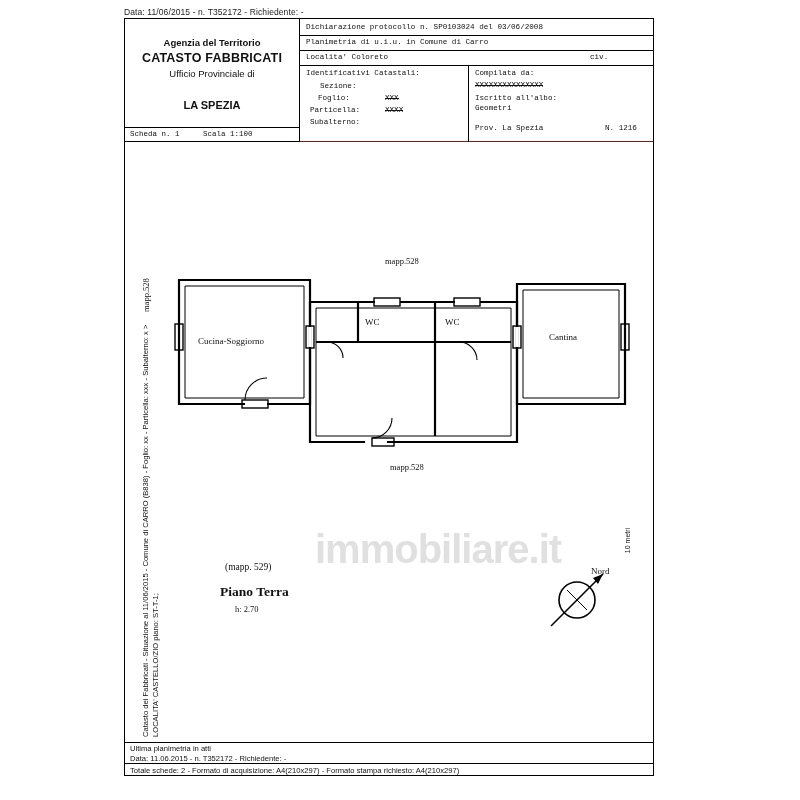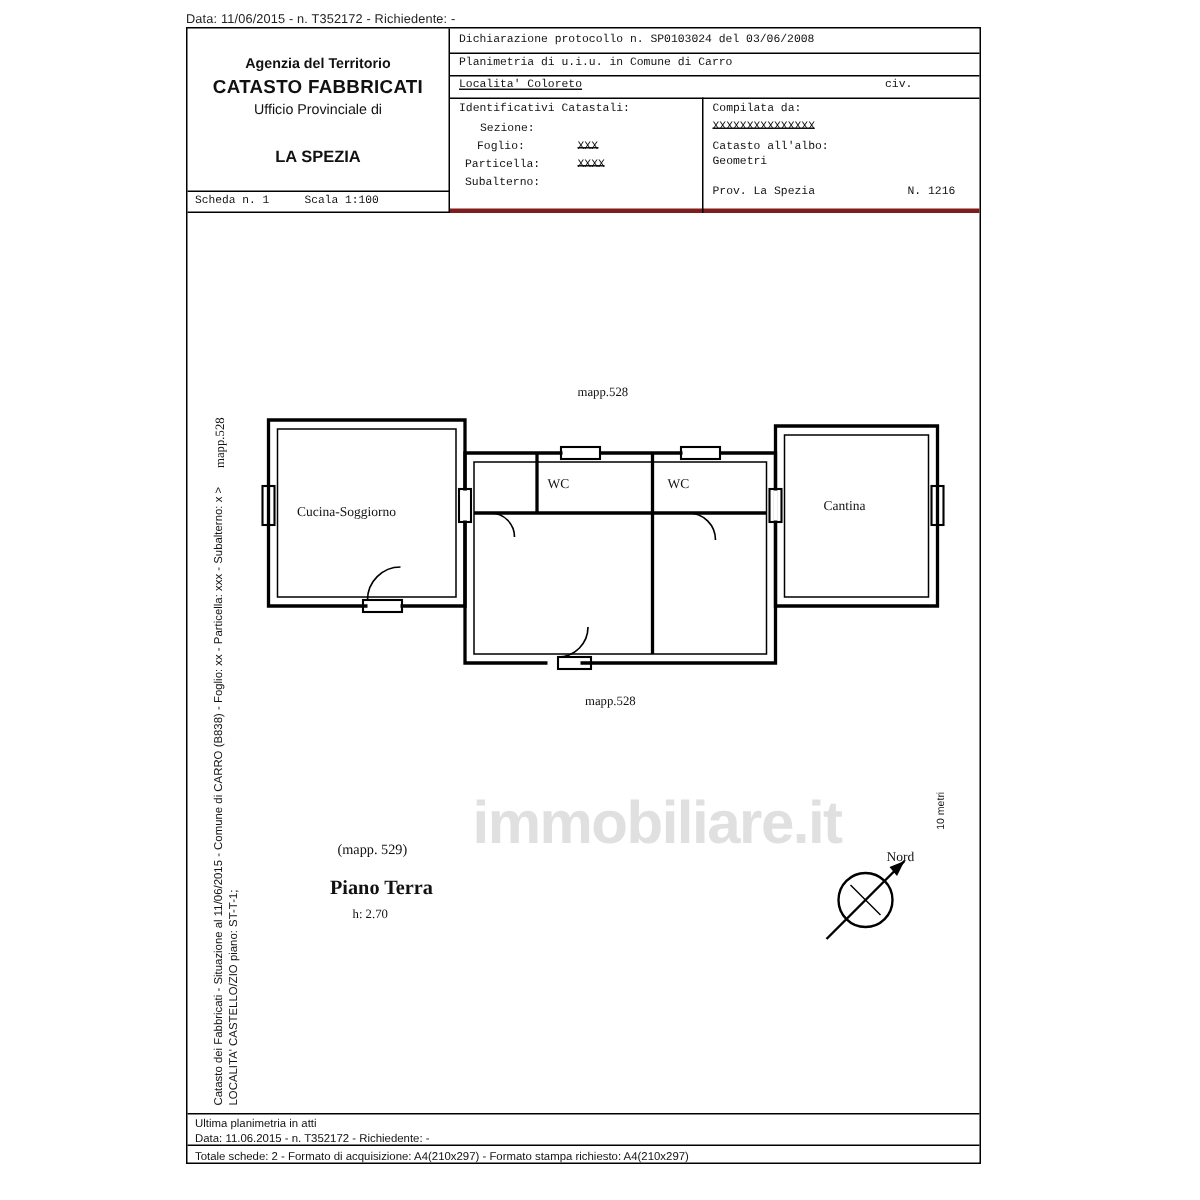--- a/index.html
+++ b/index.html
@@ -46,21 +46,21 @@
     border-right:1px solid #000;border-bottom:1px solid #000;
     box-sizing:border-box;
     font-family:"Liberation Mono", monospace;
     font-size:7.5px;
   }
   .hdr-left-bot .a{position:absolute;left:5px;top:2px;}
   .hdr-left-bot .b{position:absolute;left:78px;top:2px;}
 
   .hdr-right{
     position:absolute;left:175px;top:0px;width:353px;height:123px;
-    border-bottom:3px solid #7f1d1d;
+    border-bottom:1px solid #7f1d1d;
     box-sizing:border-box;
     font-family:"Liberation Mono", monospace;
     font-size:7.6px;
     color:#111;
   }
   .hdr-right .rowline{
     position:absolute;left:0;width:100%;height:0;border-top:1px solid #000;
   }
   .hdr-right .vline{
     position:absolute;top:46px;left:168px;width:0;height:77px;border-left:1px solid #000;
@@ -169,34 +169,34 @@
     </div>
 
     <div class="hdr-right">
       <div class="rowline" style="top:16px;"></div>
       <div class="rowline" style="top:31px;"></div>
       <div class="rowline" style="top:46px;"></div>
       <div class="vline"></div>
 
       <span class="t" style="left:6px;top:4px;">Dichiarazione protocollo n. SP0103024 del  03/06/2008</span>
       <span class="t" style="left:6px;top:19px;">Planimetria di u.i.u. in Comune di Carro</span>
-      <span class="t" style="left:6px;top:34px;text-decoration:underline;">Localita' Coloreto</span>
+      <span class="t" style="left:6px;top:34px;">Localita' Coloreto</span>
       <span class="t" style="left:290px;top:34px;">civ.</span>
 
       <span class="t" style="left:6px;top:50px;">Identificativi Catastali:</span>
       <span class="t" style="left:20px;top:63px;">Sezione:</span>
       <span class="t" style="left:18px;top:75px;">Foglio:</span>
       <span class="t" style="left:85px;top:75px;"><span class="redact">XXX</span></span>
       <span class="t" style="left:10px;top:87px;">Particella:</span>
       <span class="t" style="left:85px;top:87px;"><span class="redact">XXXX</span></span>
       <span class="t" style="left:10px;top:99px;">Subalterno:</span>
 
       <span class="t" style="left:175px;top:50px;">Compilata da:</span>
       <span class="t" style="left:175px;top:62px;"><span class="redact">XXXXXXXXXXXXXXX</span></span>
-      <span class="t" style="left:175px;top:75px;">Catasto all'albo:</span>
+      <span class="t" style="left:175px;top:75px;">Iscritto all'albo:</span>
       <span class="t" style="left:175px;top:85px;">Geometri</span>
       <span class="t" style="left:175px;top:105px;">Prov. La Spezia</span>
       <span class="t" style="left:305px;top:105px;">N.  1216</span>
     </div>
 
     <div class="plan-area">
 
       <div class="side-text" style="left:16px;top:595px;transform:rotate(-90deg);">Catasto dei Fabbricati - Situazione al 11/06/2015 - Comune di CARRO (B838) - Foglio: xx - Particella: xxx - Subalterno: x &gt;</div>
       <div class="side-text" style="left:26px;top:595px;transform:rotate(-90deg);">LOCALITA' CASTELLO/ZIO piano: ST-T-1;</div>
 

